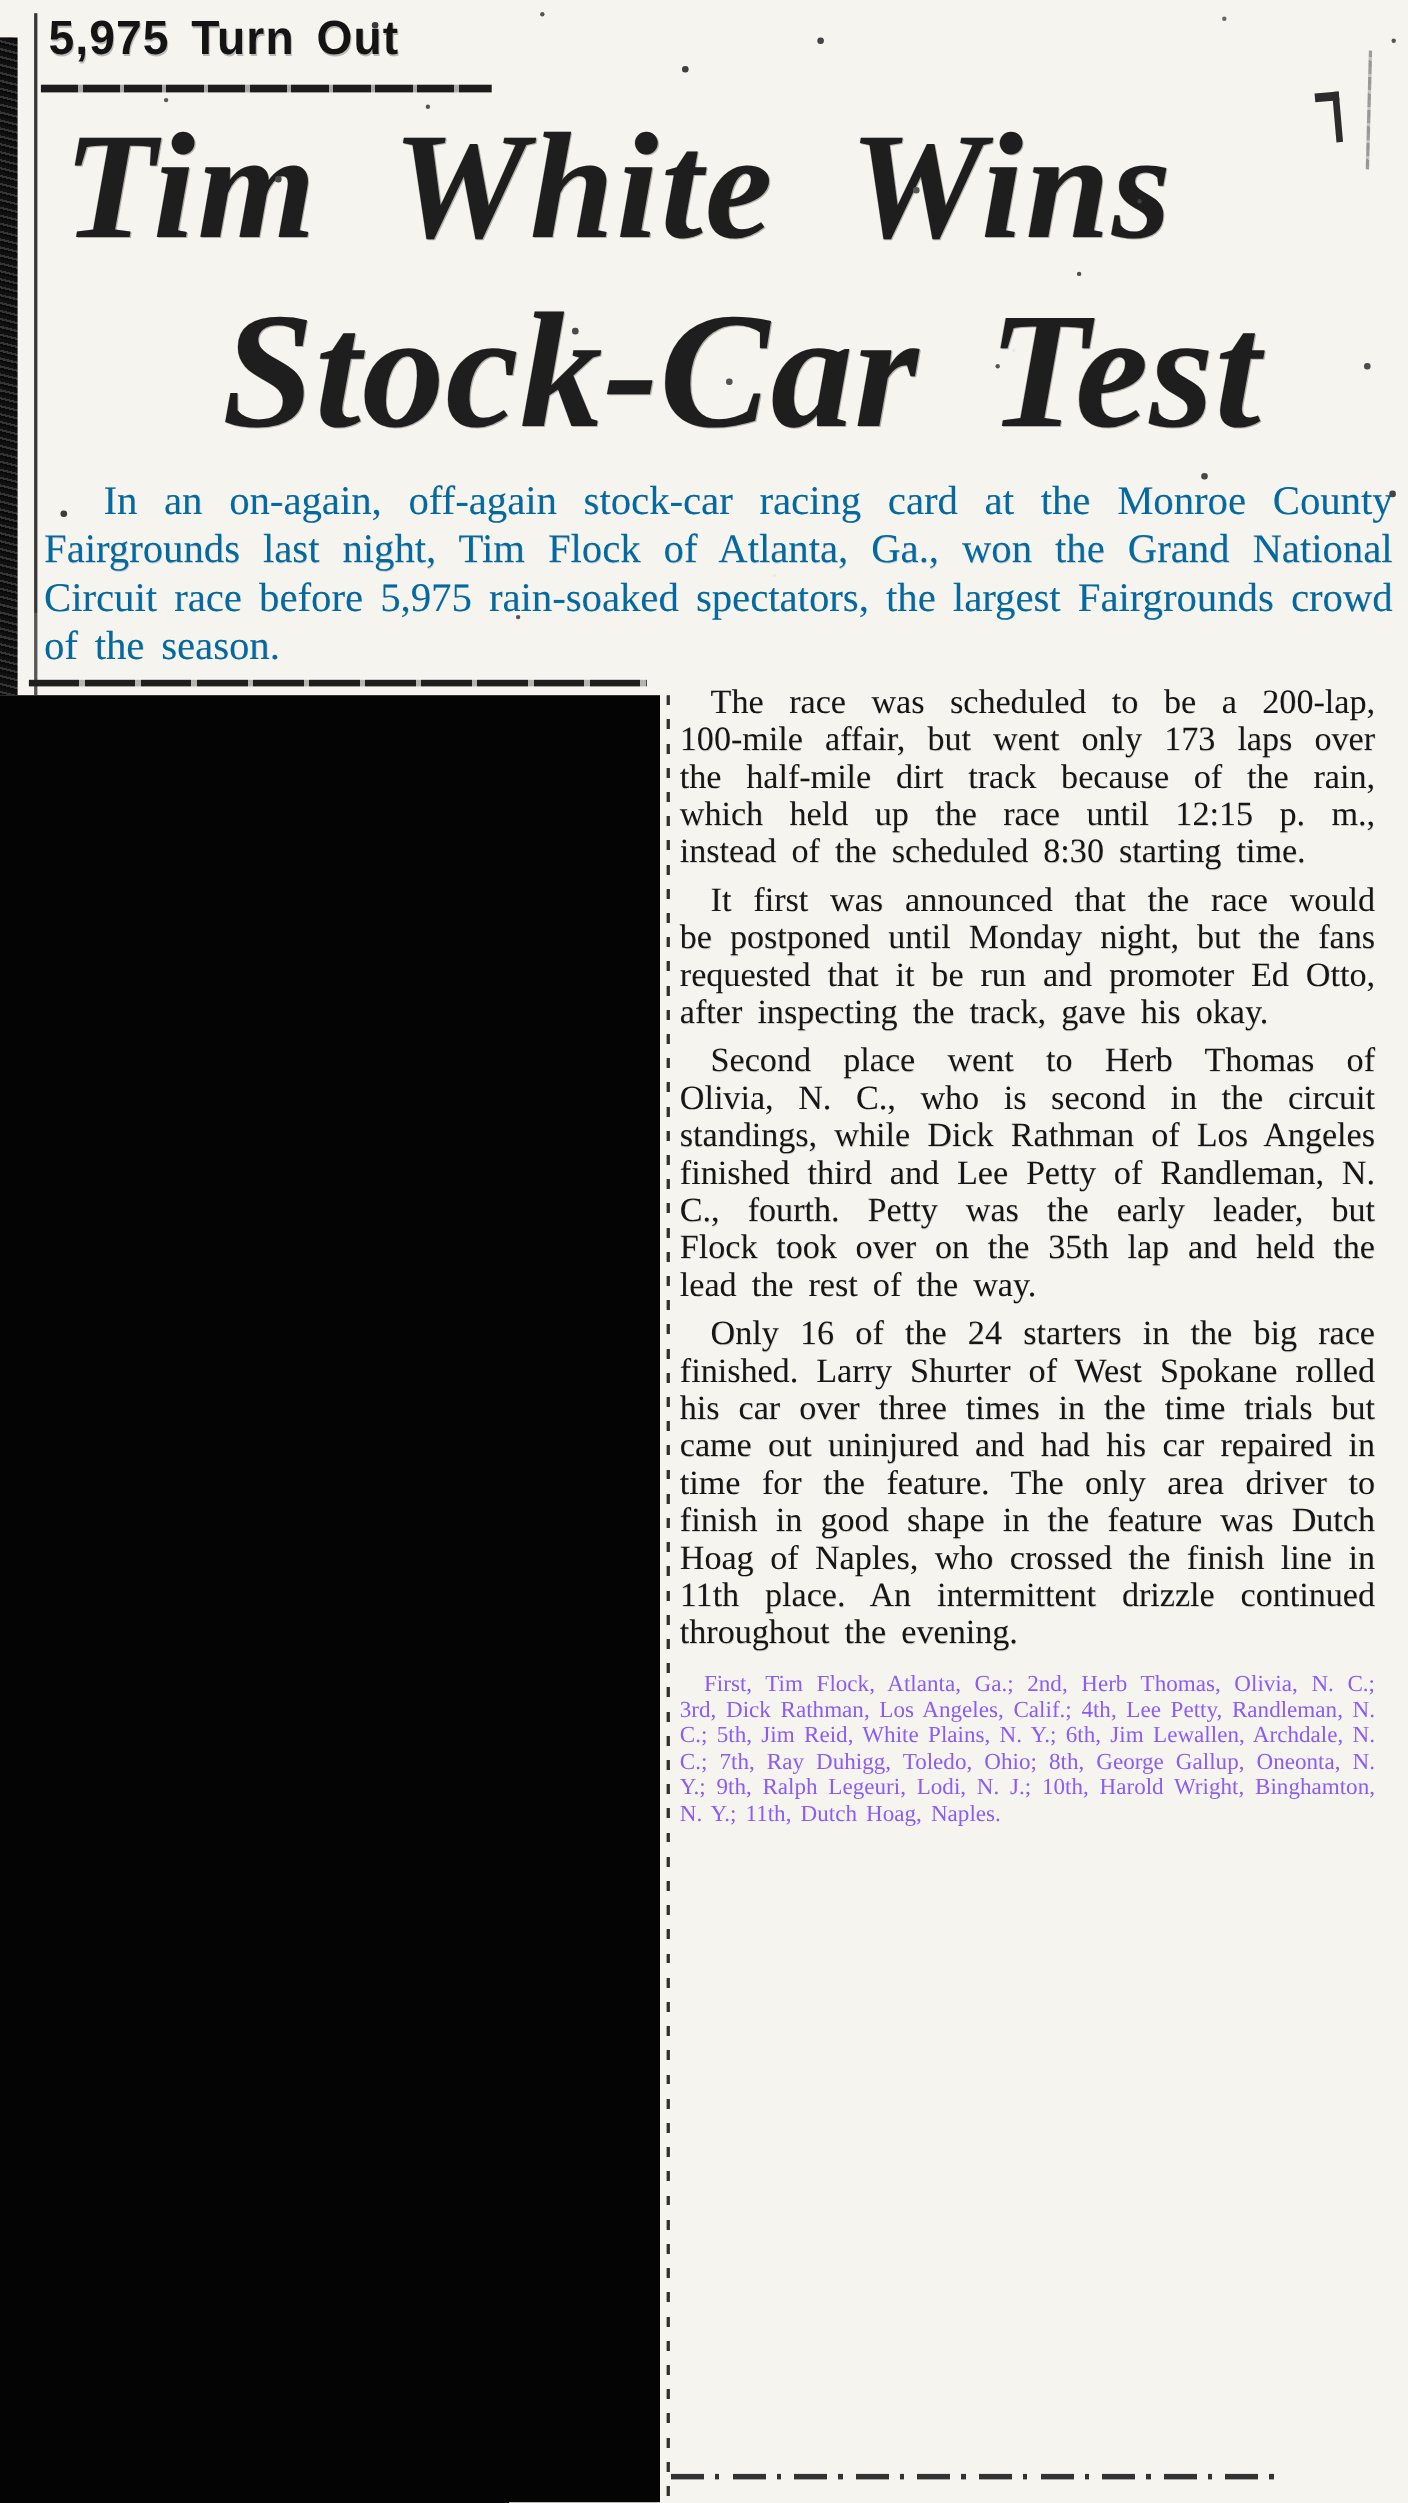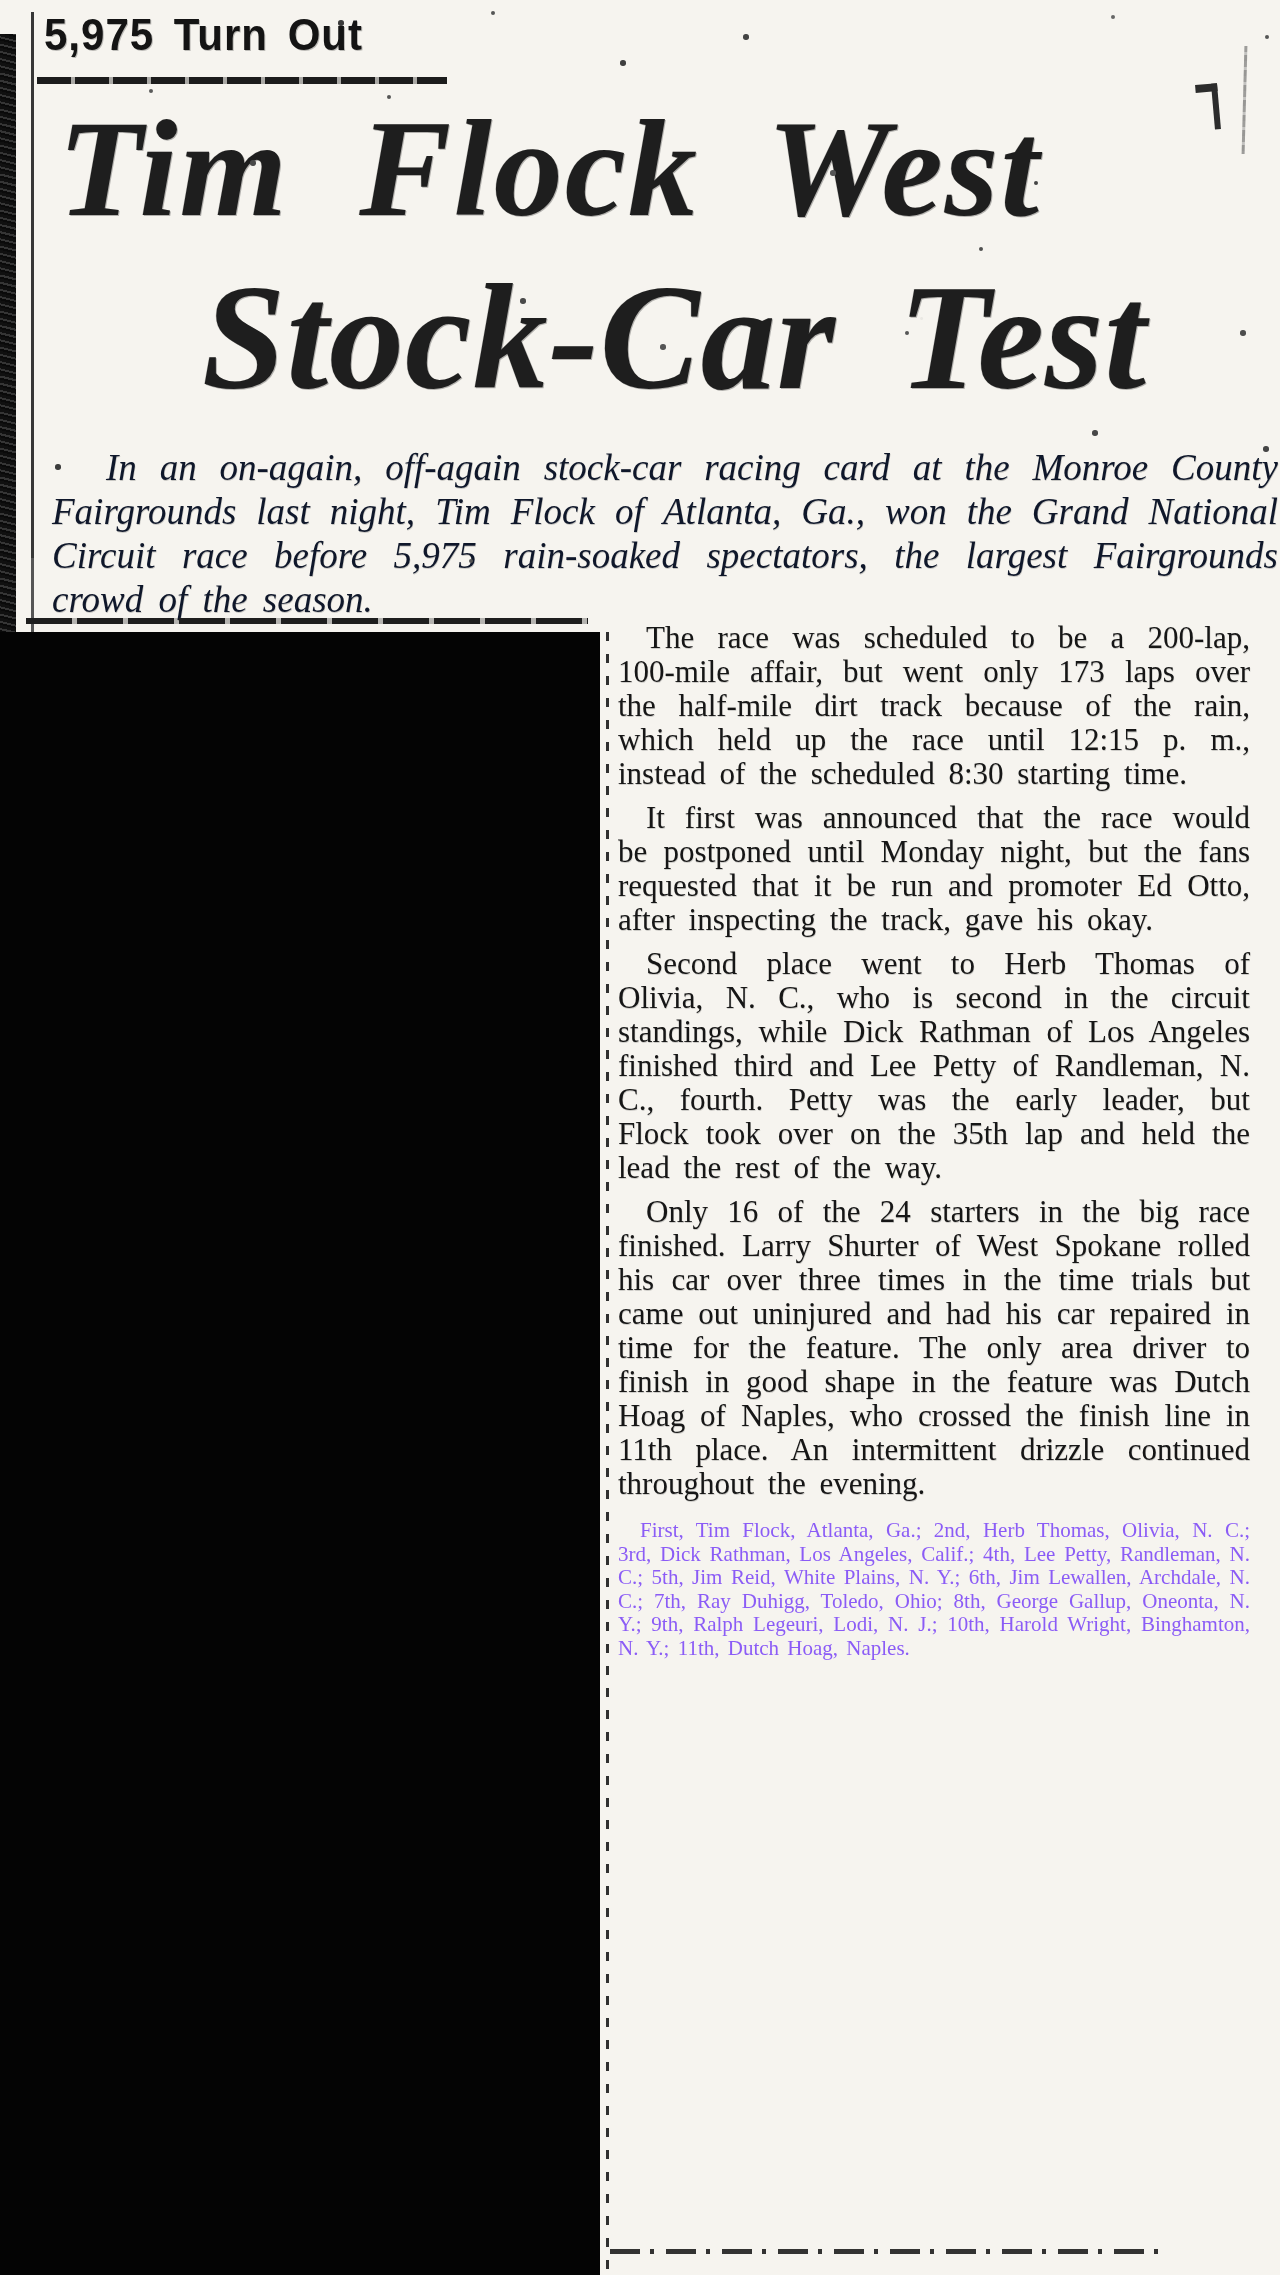--- a/index.html
+++ b/index.html
@@ -33,24 +33,23 @@
     background:repeating-linear-gradient(90deg,#1c1c1c 0 34px,rgba(28,28,28,.35) 34px 38px);
   }
   .headline{
     font-style:italic;font-weight:700;color:#1e1e1e;line-height:1;white-space:nowrap;
     text-shadow:1px 1px 0 rgba(20,20,20,.3), -0.5px 0 0 rgba(20,20,20,.2);
   }
   #headline1{left:58px;top:100px;font-size:138px;letter-spacing:2px;word-spacing:34px;}
   #headline2{left:202px;top:262px;font-size:150px;letter-spacing:1px;word-spacing:24px;}
   #lead{
     left:40px;top:434px;width:1226px;
-    font-size:37px;line-height:44px;color:#0f172a;
-    text-align:justify;text-indent:54px;word-spacing:6px;margin:12px;
+    font-size:37px;line-height:44px;color:#0369a1;
+    text-align:justify;text-indent:54px;word-spacing:6px;margin:0;
     text-shadow:.5px .5px 0 rgba(20,20,20,.2);
-    font-style:italic;
   }
   #lead-rule{
     left:26px;top:618px;width:562px;height:6px;
     background:repeating-linear-gradient(90deg,#1e1e1e 0 46px,rgba(30,30,30,.3) 46px 51px);
   }
   #photo{left:0;top:632px;width:600px;height:1643px;background:#040404;}
   #col-rule{
     left:606px;top:632px;width:3px;height:1643px;
     background:repeating-linear-gradient(180deg,#303030 0 9px,transparent 9px 22px);
   }
@@ -93,21 +92,21 @@
 </style>
 </head>
 <body>
 
 <div id="left-strip" class="abs"></div>
 <div id="left-vline" class="abs"></div>
 
 <div id="kicker" class="abs">5,975 Turn Out</div>
 <div id="kicker-rule" class="abs"></div>
 
-<div id="headline1" class="abs headline">Tim Flock West</div>
+<div id="headline1" class="abs headline">Tim White Wins</div>
 <div id="headline2" class="abs headline">Stock-Car Test</div>
 
 <p id="lead" class="abs">In an on-again, off-again stock-car racing card at the Monroe County Fairgrounds last night, Tim Flock of Atlanta, Ga., won the Grand National Circuit race before 5,975 rain-soaked spectators, the largest Fairgrounds crowd of the season.</p>
 <div id="lead-rule" class="abs"></div>
 
 <div id="photo" class="abs"></div>
 <div id="col-rule" class="abs"></div>
 
 <div id="right-col" class="abs">
   <p class="body">The race was scheduled to be a 200-lap, 100-mile affair, but went only 173 laps over the half-mile dirt track because of the rain, which held up the race until 12:15 p. m., instead of the scheduled 8:30 starting time.</p>

